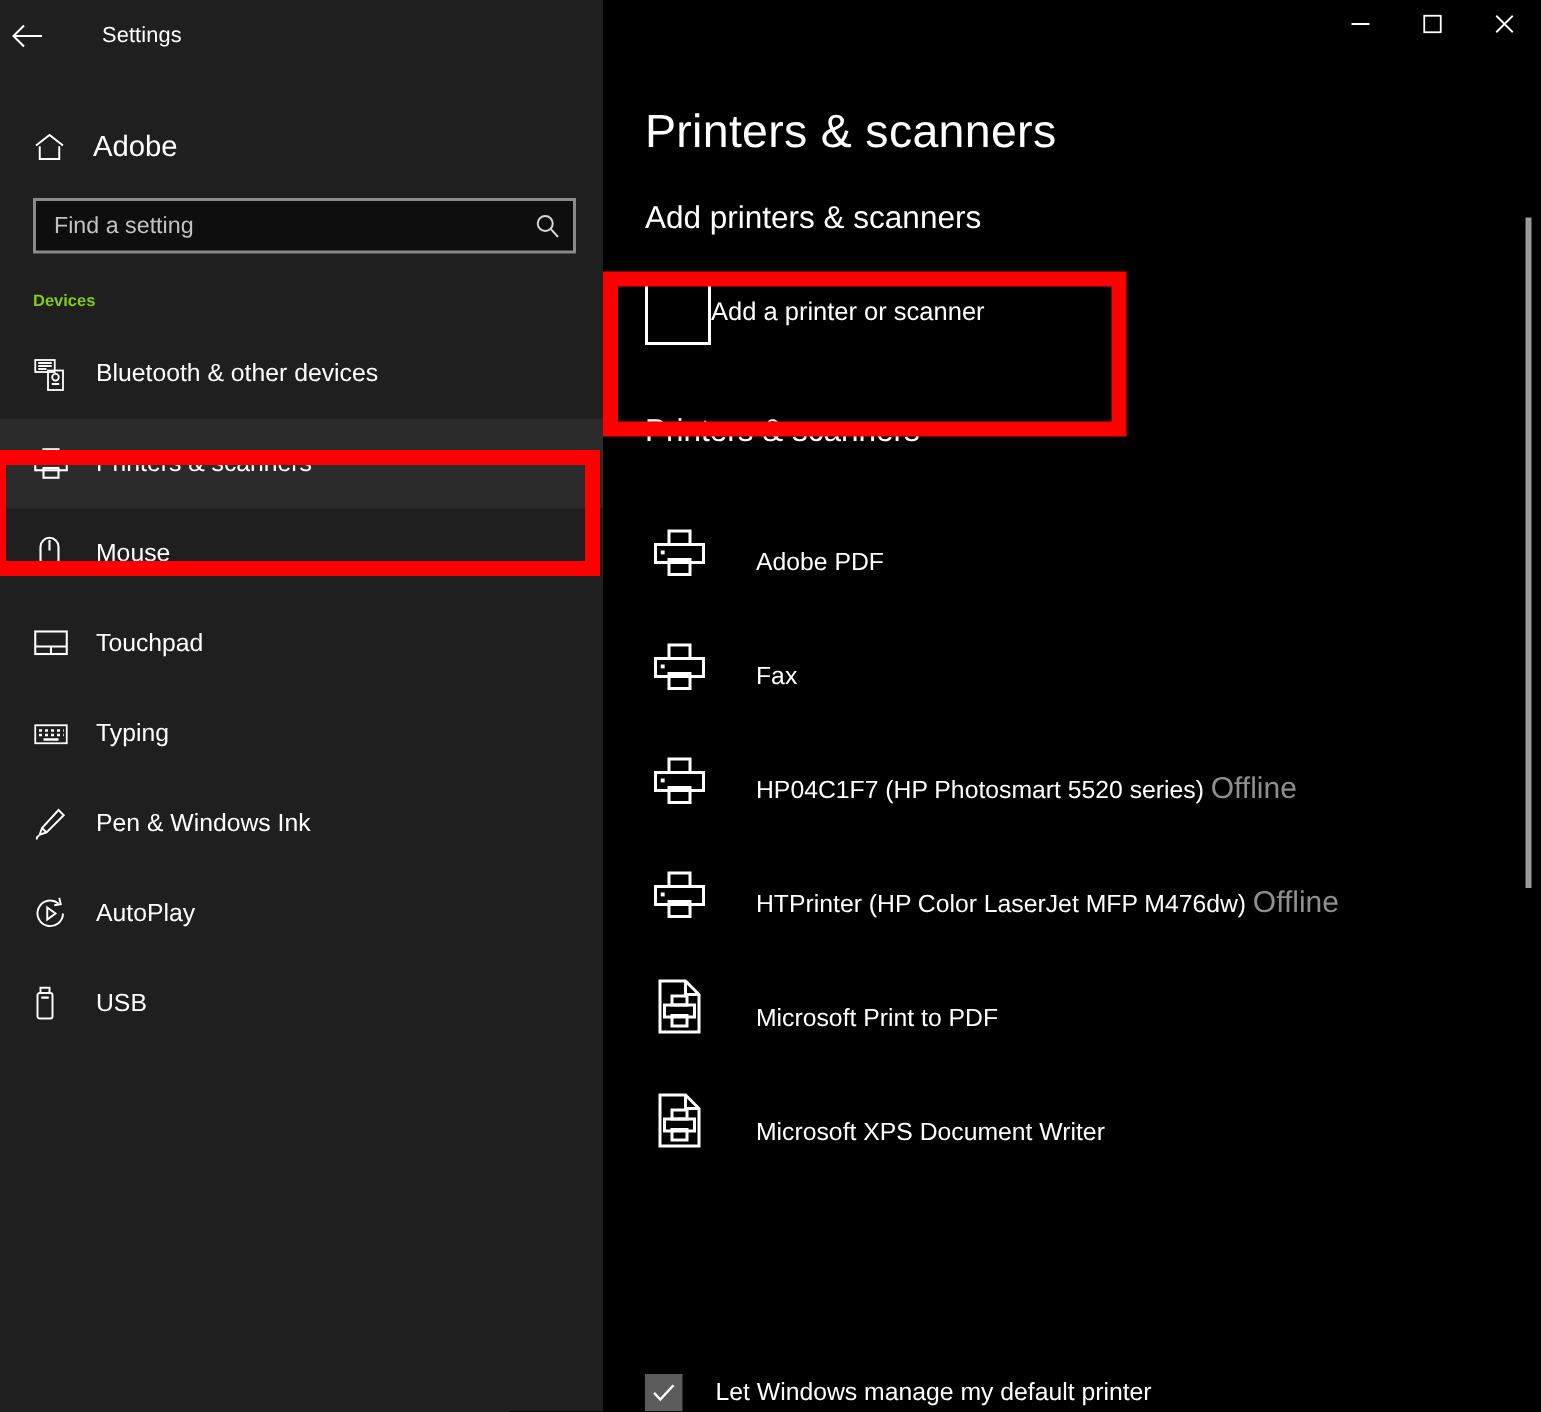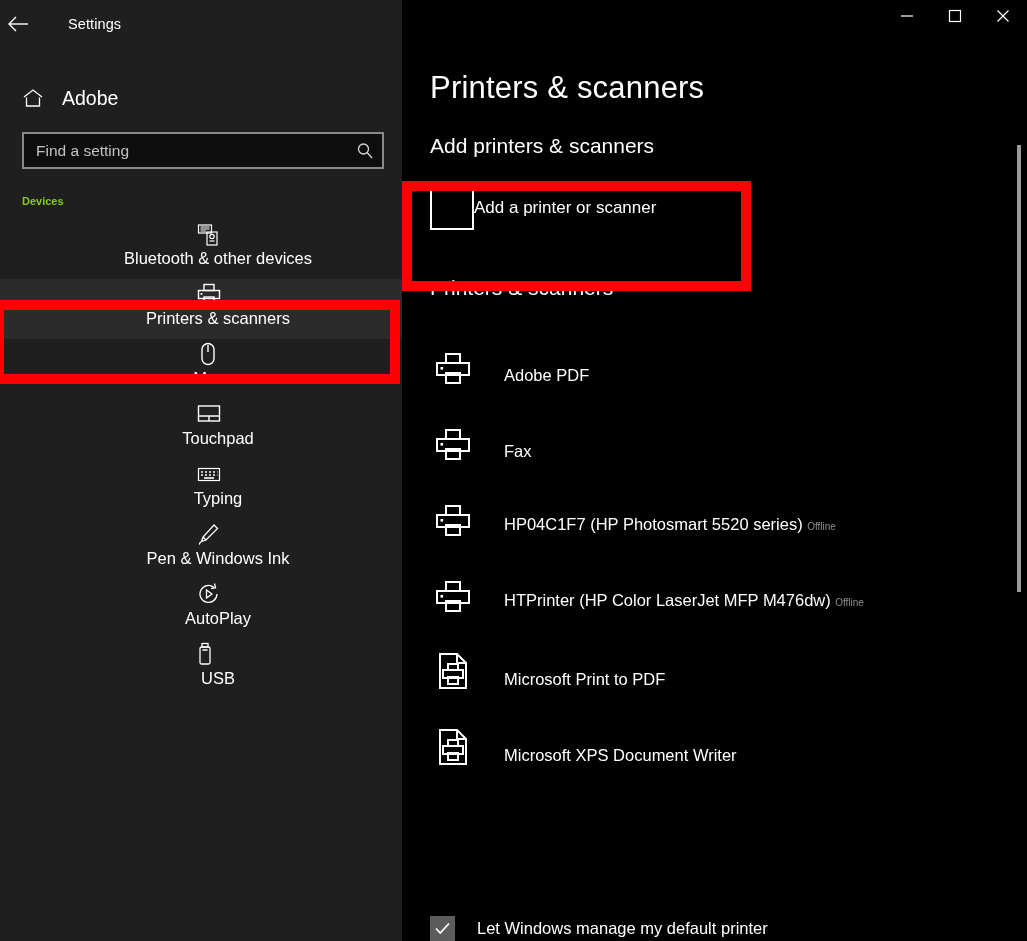--- a/index.html
+++ b/index.html
@@ -111,21 +111,20 @@
   .nav {
     margin-top: 12px;
   }
   .nav-item {
     display: flex;
     align-items: center;
     height: 60px;
     padding-left: 22px;
     box-sizing: border-box;
     position: relative;
-    flex-direction: column;
   }
   .nav-item.selected {
     background: #2b2b2b;
   }
   .nav-ico {
     width: 30px;
     display: flex;
     align-items: center;
     justify-content: flex-start;
     color: #ffffff;
@@ -221,21 +220,21 @@
     margin-left: 28px;
     margin-top: 4px;
   }
   .printer-name {
     font-size: 16.5px;
     color: #ffffff;
     line-height: 22px;
     white-space: nowrap;
   }
   .printer-status {
-    font-size: 10px;
+    font-size: 20px;
     color: #8e8e8e;
     line-height: 22px;
     margin-top: 2px;
   }
   .default-row {
     position: absolute;
     left: 28px;
     bottom: 0;
     display: flex;
     align-items: center;

